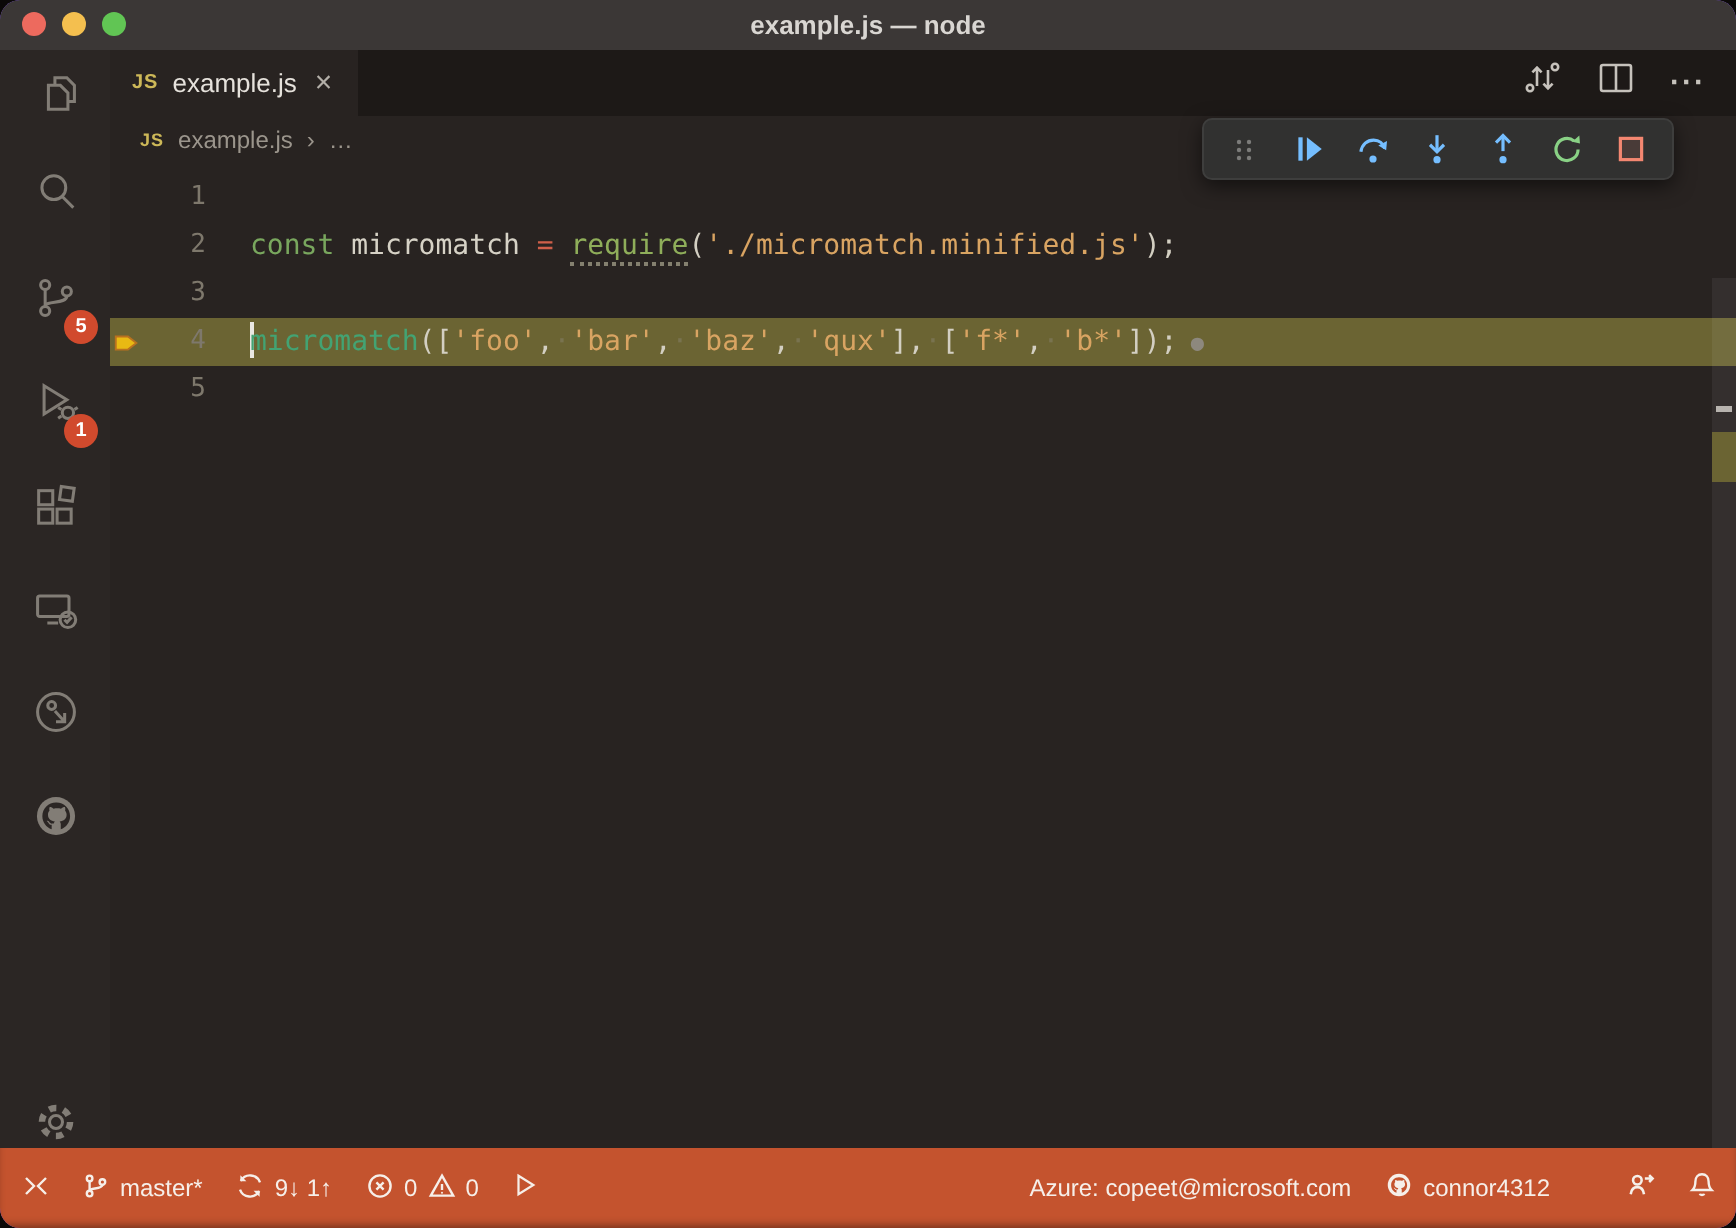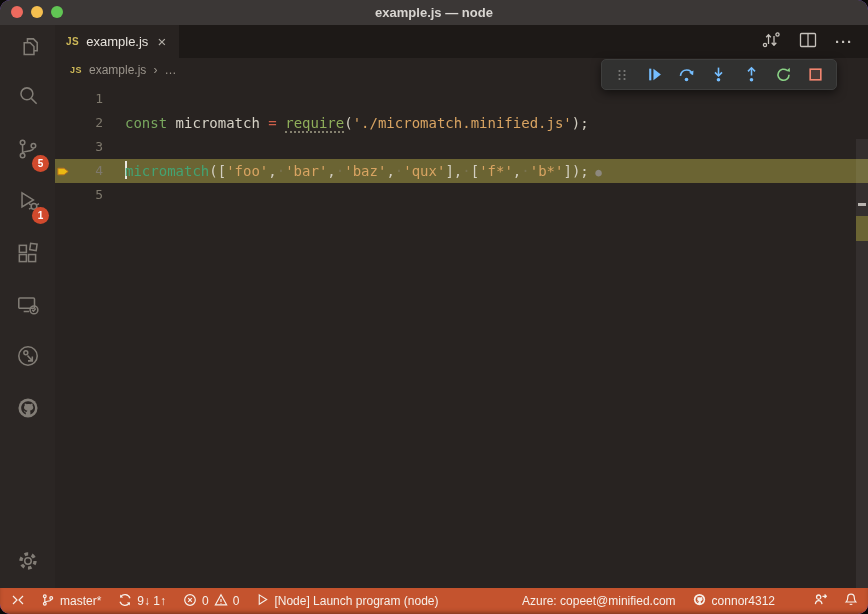--- a/index.html
+++ b/index.html
@@ -55,21 +55,21 @@
   .ruler .cursor-mark{position:absolute;top:64px;left:2px;width:8px;height:3px;background:#b7b3ae;}
   .ruler .hl-mark{position:absolute;top:77px;left:0;width:12px;height:25px;background:#6b6433;}
 
   
   .debug-toolbar{position:absolute;left:546px;top:34px;width:218px;height:29px;background:#313130;border:1px solid #3e3e3d;
                  border-radius:5px;box-shadow:0 3px 10px rgba(0,0,0,.55);display:flex;align-items:center;justify-content:space-between;
                  padding:0 8px;z-index:5;}
   .dbg-btn{width:24px;height:24px;display:flex;align-items:center;justify-content:center;}
 
   
-  .statusbar{height:26px;background:#c4532e;display:flex;align-items:center;color:#f6efe9;font-size:12px;
+  .statusbar{height:40px;background:#c4532e;display:flex;align-items:center;color:#f6efe9;font-size:12px;
              padding:0 10px;flex:0 0 auto;box-shadow:inset 0 -3px 5px -2px rgba(0,0,0,.45);}
   .sb-left{display:flex;align-items:center;gap:17px;}
   .sb-right{margin-left:auto;display:flex;align-items:center;gap:16px;}
   .sb-item{display:flex;align-items:center;gap:5px;white-space:nowrap;}
   .sb-item svg{stroke:#f6efe9;fill:none;stroke-width:1.2;}
 </style>
 </head>
 <body>
 
 <div class="window">
@@ -286,26 +286,25 @@
               <path d="M7 1.8l5.6 10H1.4z"></path>
               <path d="M7 6v3"></path>
               <circle cx="7" cy="10.4" r=".5" fill="#f6efe9" stroke="none"></circle>
             </svg></span>
         <span>0</span>
       </span>
       <span class="sb-item">
         <span><svg width="13" height="13" viewBox="0 0 14 14">
               <path d="M3.5 2l8 5-8 5z"></path>
             </svg></span>
-        <span>[Node] Launch program (node)</span>
       </span>
     </div>
     <div class="sb-right">
       <span class="sb-item">
-        <span>Azure: copeet@minified.com</span>
+        <span>Azure: copeet@microsoft.com</span>
       </span>
       <span class="sb-item">
         <span><svg width="15" height="15" viewBox="0 0 24 24">
               <circle cx="12" cy="12" r="9" fill="#f6efe9" stroke="none"></circle>
               <path fill="#c4532e" stroke="none" d="M12 5.8c-3.5 0-6.3 2.8-6.3 6.3 0 2.8 1.8 5.2 4.3 6v-2.1c-.3.1-.7.1-.9-.1-.3-.2-.5-.6-.7-.9-.1-.2-.4-.5-.6-.6v-.2h.3c.4.1.8.4 1 .8.3.4.7.6 1.1.5h.8c0-.4.2-.8.5-1-1.9-.3-3.2-1.1-3.2-3.1 0-.7.2-1.3.7-1.8-.1-.4-.2-1.1.1-1.7h.2c.2 0 .7.1 1.6.7.5-.2 1.1-.2 1.7-.2s1.2 0 1.7.2c.9-.6 1.4-.7 1.6-.7h.2c.3.6.2 1.3.1 1.7.4.5.7 1.1.7 1.8 0 2-1.3 2.8-3.2 3.1.3.3.5.7.5 1.2v2.4c2.5-.8 4.3-3.2 4.3-6 0-3.5-2.8-6.3-6.3-6.3z"></path>
             </svg></span>
         <span>connor4312</span>
       </span>
       <span class="sb-item" style="margin-left:22px">
         <span><svg width="15" height="15" viewBox="0 0 14 14">

